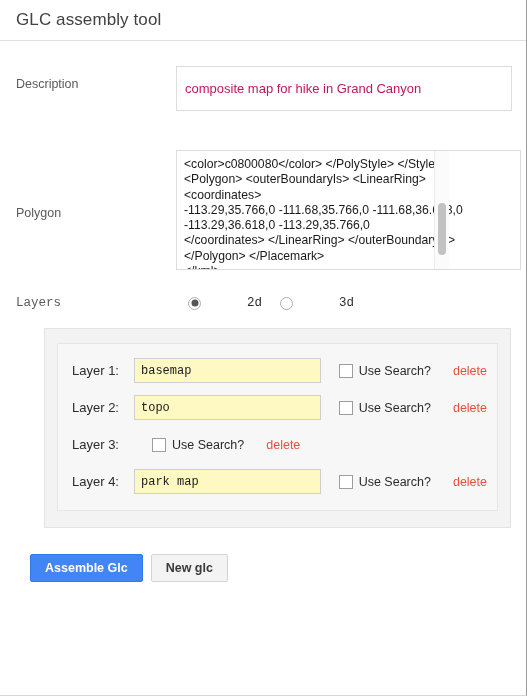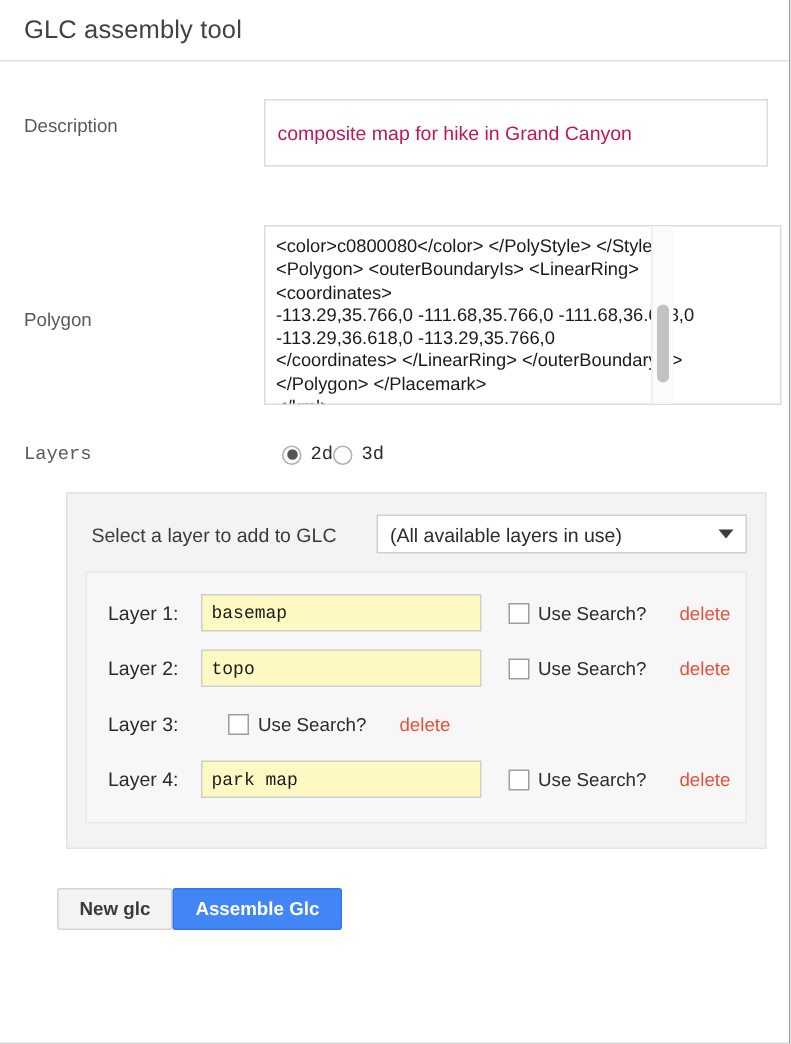--- a/index.html
+++ b/index.html
@@ -163,21 +163,23 @@
     padding-left: 2px;
   }
   .radio-group {
     display: flex;
     align-items: center;
     padding-left: 12px;
   }
   .radio-item {
     display: flex;
     align-items: center;
+    margin-right: 18px;
     cursor: pointer;
+    gap: 40px;
   }
   .radio-dot {
     width: 13px;
     height: 13px;
     border-radius: 50%;
     border: 1px solid #b0b0b0;
     background: #fdfdfd;
     box-sizing: border-box;
     position: relative;
     margin-right: 6px;
@@ -379,27 +381,20 @@
         </label>
         <label class="radio-item">
           <span class="radio-dot"></span>
           <span class="radio-text">3d</span>
         </label>
       </div>
     </div>
 
     <div class="layers-panel">
 
-      <div class="select-row">
-        <span class="select-label">Select a layer to add to GLC</span>
-        <div class="layer-select">
-          <span class="layer-select-value">(All available layers in use)</span>
-          <span class="select-arrow"></span>
-        </div>
-      </div>
 
       <div class="layers-inner">
 
         <div class="layer-row">
           <span class="layer-row-label">Layer 1:</span>
           <input class="layer-input" type="text" value="basemap" style="">
           <label class="use-search">
             <span class="checkbox"></span>
             <span class="use-search-text">Use Search?</span>
           </label>
@@ -432,18 +427,18 @@
             <span class="checkbox"></span>
             <span class="use-search-text">Use Search?</span>
           </label>
           <a class="delete-link">delete</a>
         </div>
 
       </div>
     </div>
 
     <div class="footer">
+      <button class="btn btn-primary">Assemble Glc</button>
       <button class="btn btn-secondary">New glc</button>
-      <button class="btn btn-primary">Assemble Glc</button>
     </div>
 
   </div>
 </div>
 
 </body></html>

